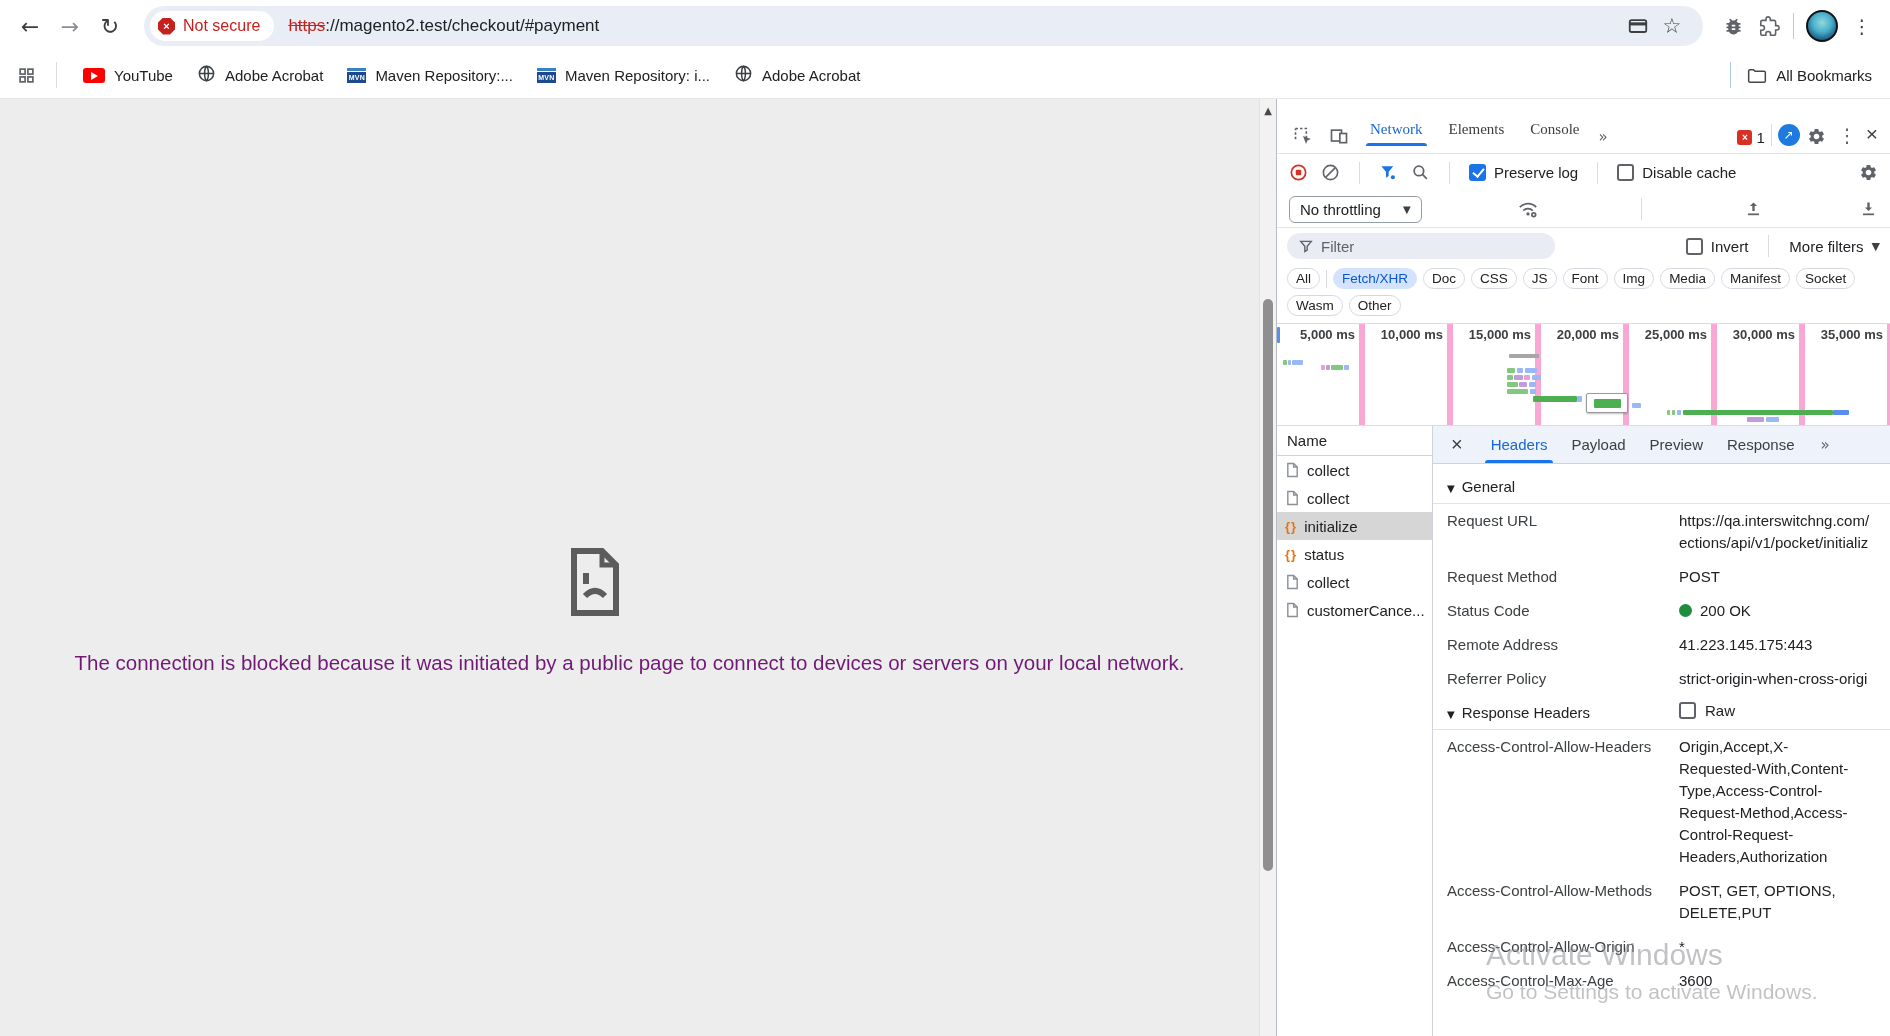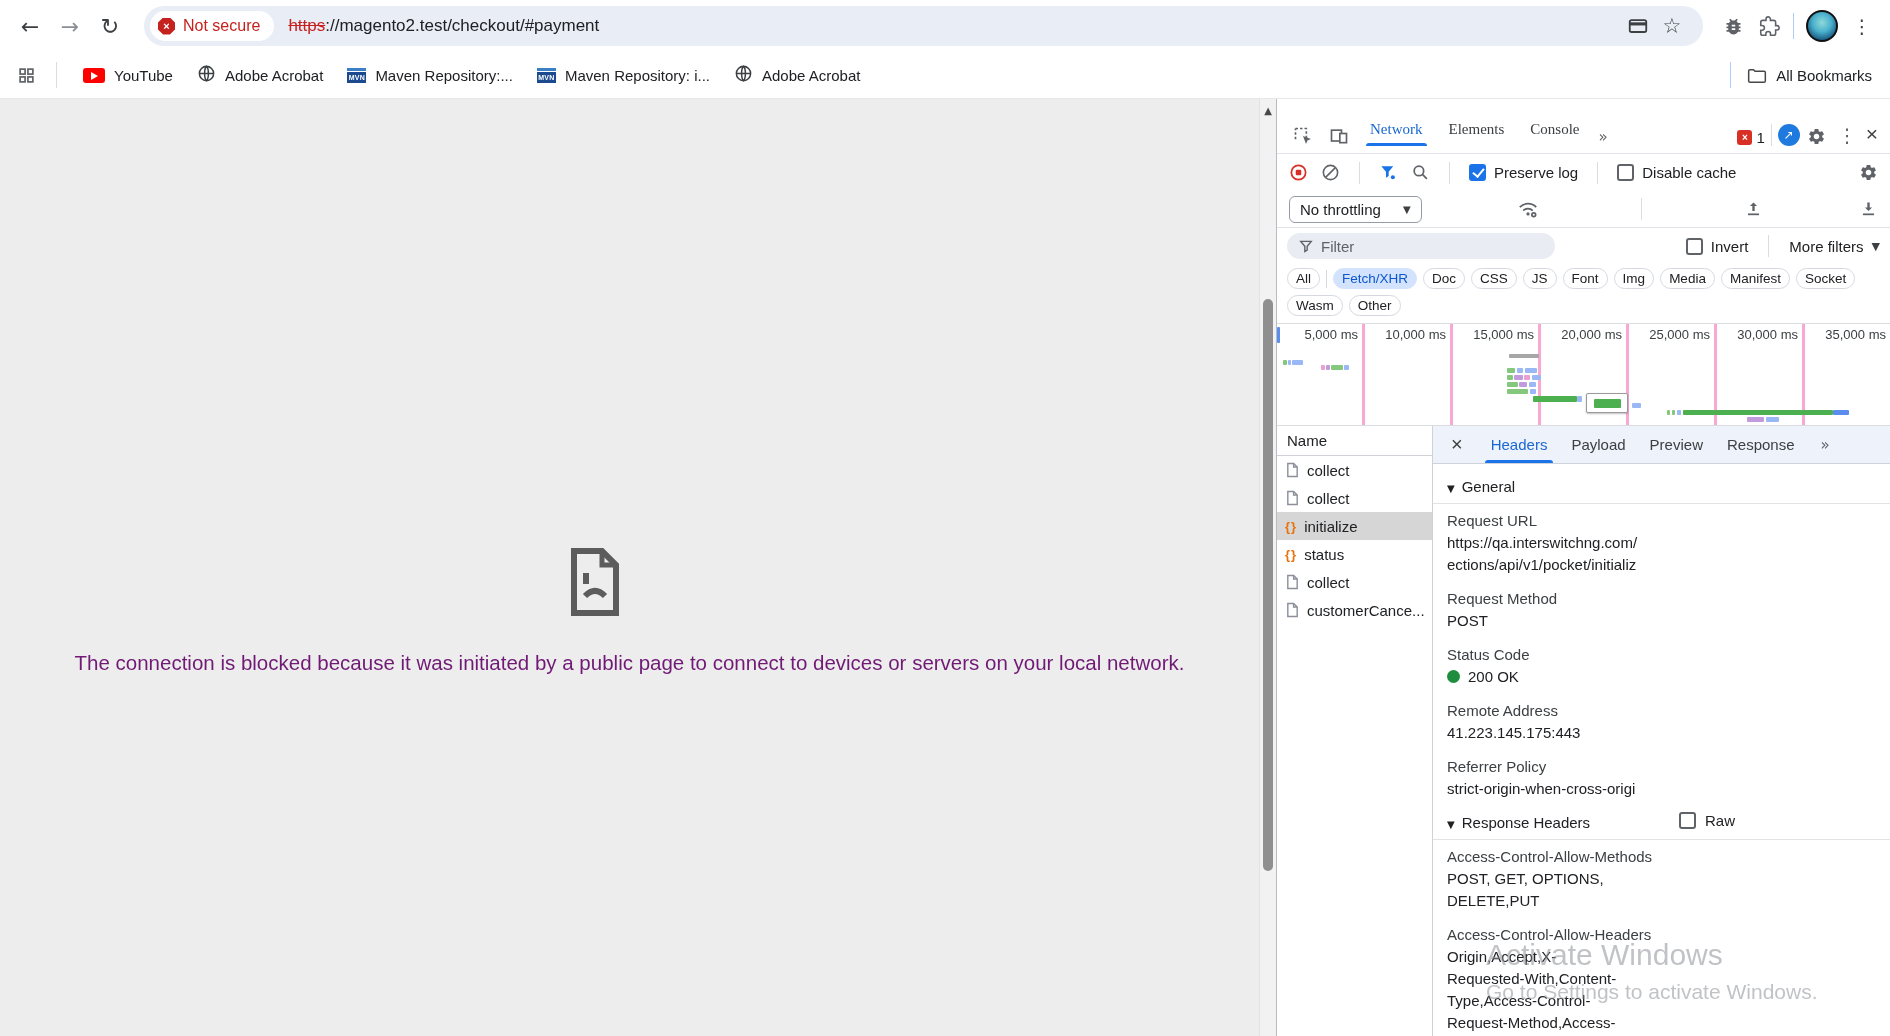--- a/index.html
+++ b/index.html
@@ -89,21 +89,21 @@
   .filter-pill { width:268px; height:26px; border-radius:13px; background:#e9ecf2; display:flex;
     align-items:center; gap:8px; padding:0 12px; color:#5f6368; }
   .spacer { flex:1; }
   .chips-wrap { padding:4px 10px 7px; border-bottom:1px solid #dadce0; display:flex; flex-wrap:wrap;
     gap:6px; align-items:center; row-gap:6px; }
   .chip { border:1px solid #d5d9df; border-radius:11px; padding:2px 8px; font-size:13.5px; color:#202124; }
   .chip.sel { background:#d3e3fd; border-color:#d3e3fd; color:#0b57d0; }
   .chip-sep { width:1px; height:18px; background:#d5d9df; }
 
   .timeline { height:102px; position:relative; border-bottom:1px solid #dadce0; overflow:hidden; }
-  .tl-col { position:absolute; top:0; bottom:0; border-right:3px solid #f9a8d4; }
+  .tl-col { position:absolute; top:0; bottom:0; border-right:6px solid #f9a8d4;font-weight:bold; }
   .tl-col span { position:absolute; right:4px; top:3px; font-size:13px; color:#3c4043; }
   .tl-bar { position:absolute; border-radius:1px; }
   .tl-selbox { position:absolute; background:#fff; border:1px solid #9a9a9a; border-radius:2px;
     box-shadow:0 1px 2px rgba(0,0,0,.25); }
 
   .dt-main { flex:1; display:flex; min-height:0; }
   .req-list { width:156px; border-right:1px solid #cfd2d8; display:flex; flex-direction:column; }
   .req-head { height:30px; line-height:30px; padding-left:10px; border-bottom:1px solid #cfd2d8; color:#202124; }
   .req-row { height:28px; display:flex; align-items:center; gap:7px; padding-left:8px; white-space:nowrap; overflow:hidden; }
   .req-row.sel { background:#d6d6d6; }
@@ -114,21 +114,21 @@
     align-items:center; padding:0 10px; gap:8px; }
   .hd-tab { padding:0 12px; height:100%; display:flex; align-items:center; position:relative; color:#3c4043; }
   .hd-tab.sel { color:#1967d2; font-weight:500; }
   .hd-tab.sel::after { content:''; position:absolute; left:6px; right:6px; bottom:0; height:3px;
     background:#1a73e8; border-radius:3px 3px 0 0; }
   .hd-close { font-size:20px; color:#3c4043; padding:0 8px; }
   .hd-content { flex:1; overflow:hidden; padding-top:6px; }
   .sec-title { position:relative; padding:8px 14px; border-bottom:1px solid #e3e3e3; color:#202124; font-size:15px; }
   .sec-title .tri { font-size:10px; margin-right:7px; color:#202124; }
   .raw-box { position:absolute; left:246px; top:6px; display:flex; gap:9px; align-items:center; }
-  .kv { display:flex; padding:6px 0 6px 14px;flex-direction:column; }
+  .kv { display:flex; padding:6px 0 6px 14px; }
   .kv .k { width:232px; flex:0 0 auto; color:#3c4043; line-height:22px; padding-right:10px; }
   .kv .v { flex:1; color:#202124; line-height:22px; white-space:pre-line; overflow:hidden; min-width:0; }
   .kv .v.nowrap { white-space:nowrap; }
   .dot-ok { display:inline-block; width:13px; height:13px; border-radius:50%; background:#1e8e3e;
     margin-right:8px; vertical-align:-1px; }
 
   .watermark { position:absolute; left:1486px; top:938px; color:#8e9297; opacity:.55; pointer-events:none; z-index:50; }
   .watermark .l1 { font-size:30px; }
   .watermark .l2 { font-size:21px; margin-top:8px; }
 </style>
@@ -530,34 +530,34 @@
             </div>
             <div class="kv">
               <div class="k">Referrer Policy</div>
               <div class="v nowrap">strict-origin-when-cross-origi</div>
             </div>
             <div class="sec-title"><span class="tri uni">▼</span><span>Response Headers</span><div class="raw-box">
                 <div class="cb"></div>
                 <span>Raw</span>
               </div></div>
             <div class="kv">
-              <div class="k">Access-Control-Allow-Methods</div>
-              <div class="v">POST, GET, OPTIONS,
-DELETE,PUT</div>
-            </div>
-            <div class="kv">
               <div class="k">Access-Control-Allow-Headers</div>
               <div class="v">Origin,Accept,X-
 Requested-With,Content-
 Type,Access-Control-
 Request-Method,Access-
 Control-Request-
 Headers,Authorization</div>
             </div>
             <div class="kv">
+              <div class="k">Access-Control-Allow-Methods</div>
+              <div class="v">POST, GET, OPTIONS,
+DELETE,PUT</div>
+            </div>
+            <div class="kv">
               <div class="k">Access-Control-Allow-Origin</div>
               <div class="v">*</div>
             </div>
             <div class="kv">
               <div class="k">Access-Control-Max-Age</div>
               <div class="v">3600</div>
             </div>
           </div>
       </div>
     </div>

